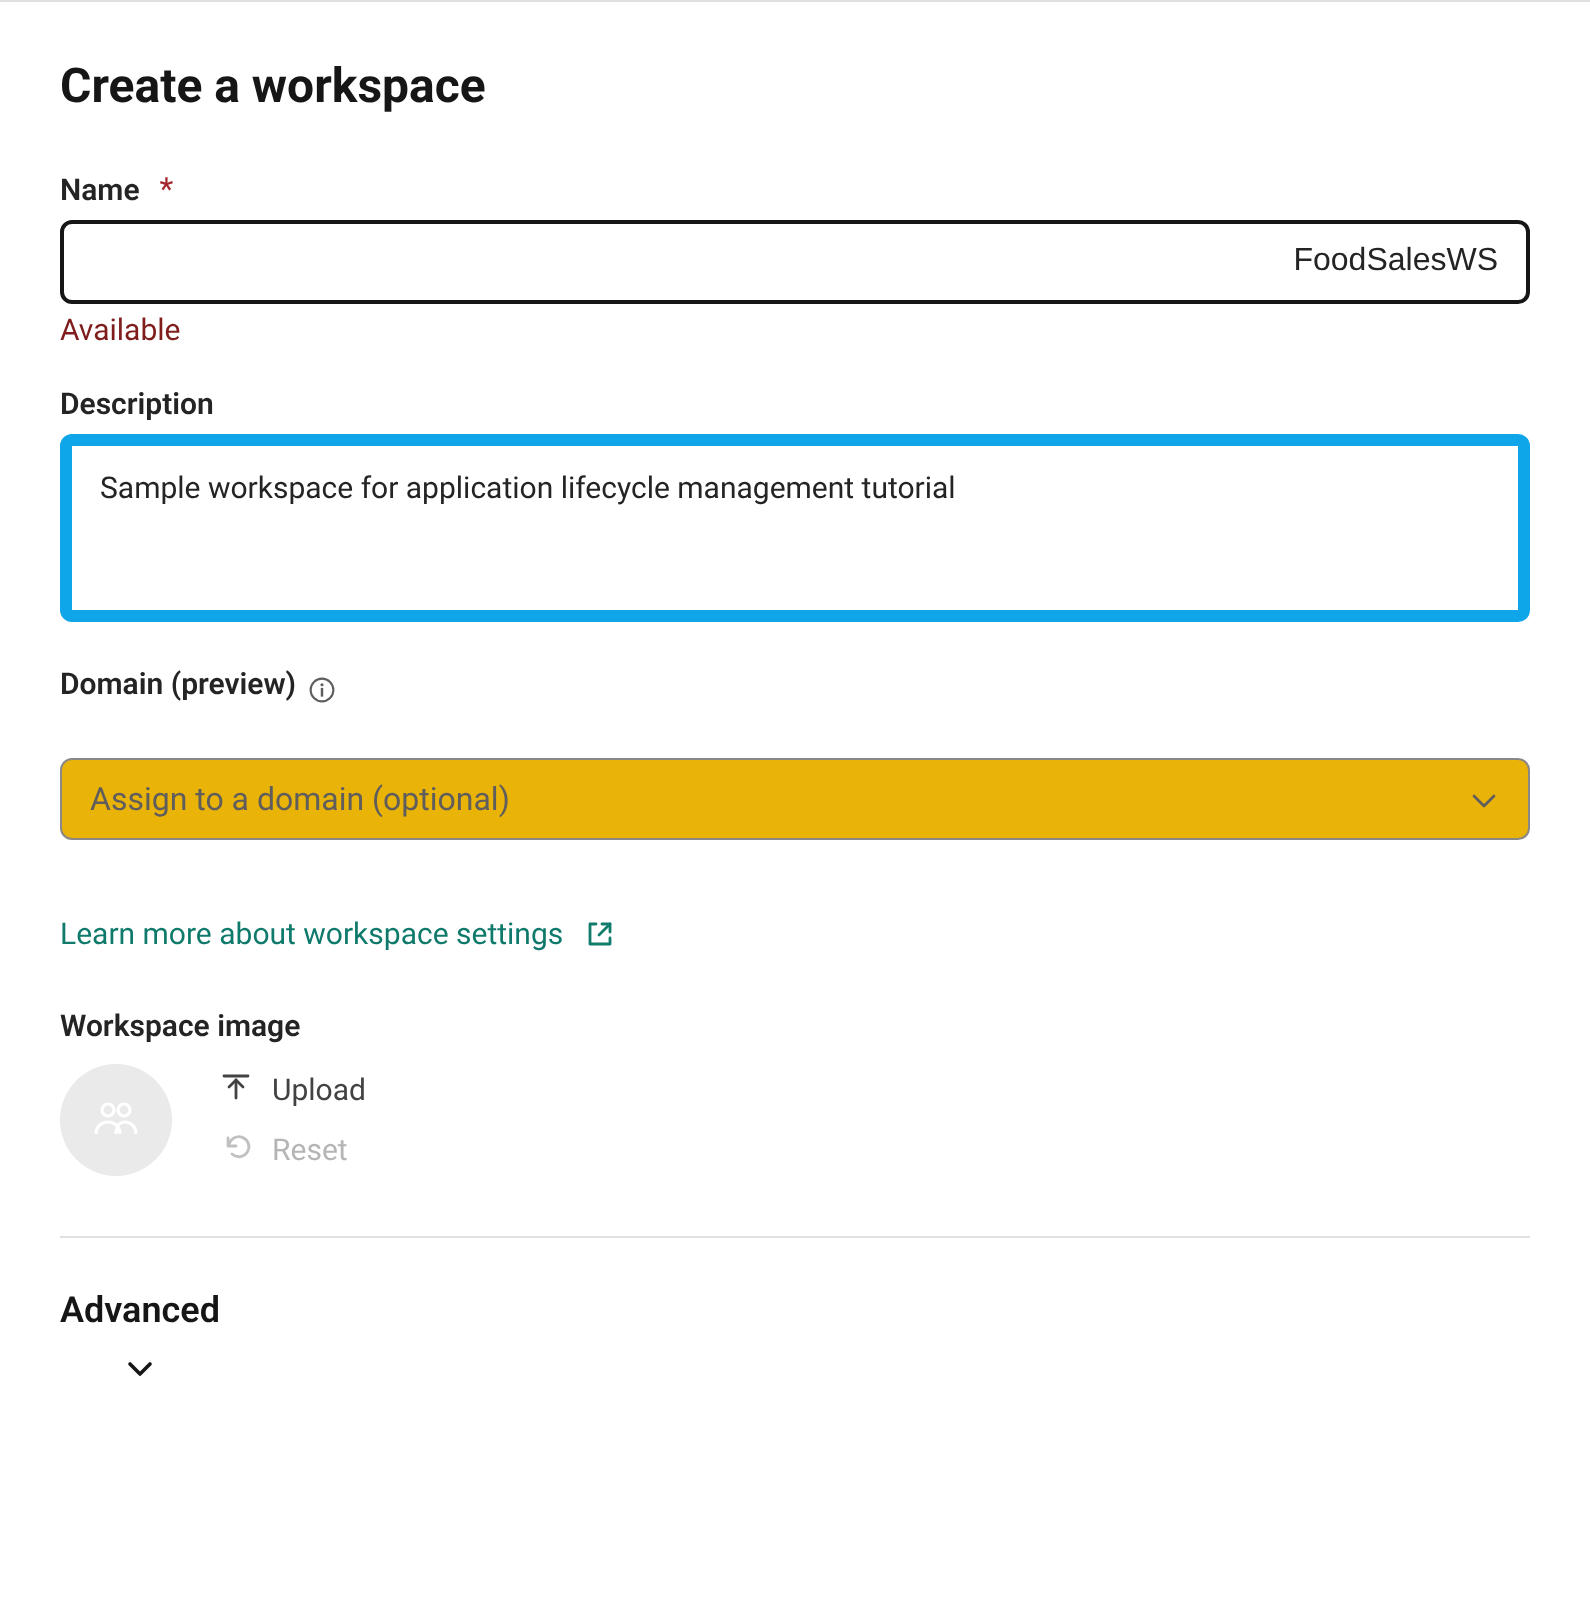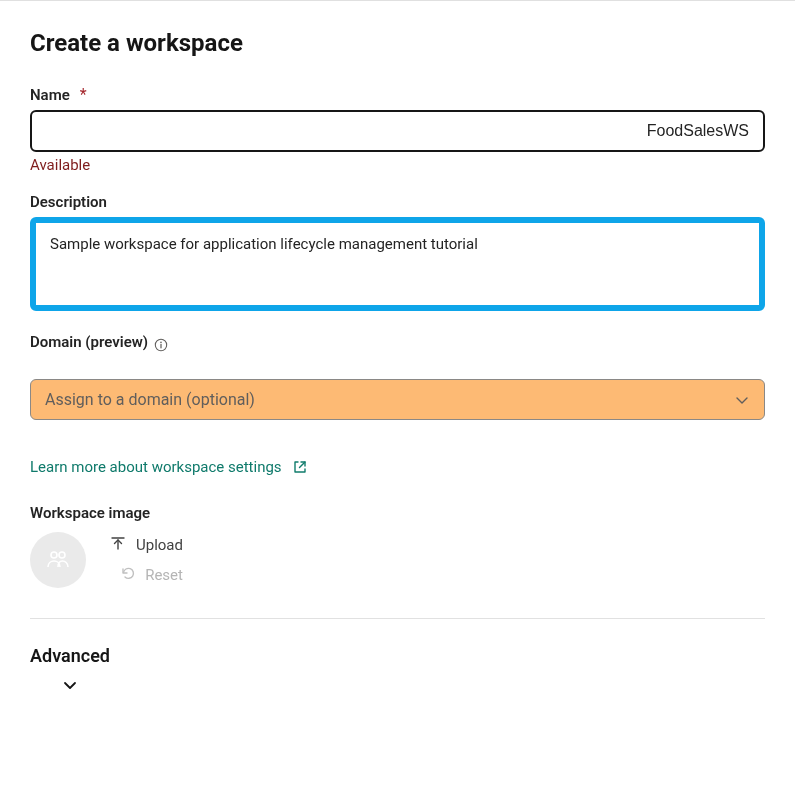--- a/index.html
+++ b/index.html
@@ -70,21 +70,21 @@
       align-items: center;
       justify-content: center;
     }
     .dropdown {
       width: 100%;
       border: 1px solid #8a8886;
       border-radius: 6px;
       padding: 10px 14px;
       font-size: 16px;
       color: #605e5c;
-      background: #fdba74;
+      background: #eab308;
       display: flex;
       align-items: center;
       justify-content: space-between;
       cursor: pointer;
     }
     .dropdown-text { color: #605e5c; }
     .chevron-icon { display: inline-flex; }
     .learn-more {
       color: #107c6c;
       font-size: 15px;
@@ -123,21 +123,20 @@
       display: flex;
       flex-direction: column;
       gap: 10px;
     }
     .img-action {
       display: flex;
       align-items: center;
       gap: 10px;
       font-size: 15px;
       cursor: pointer;
-      justify-content: flex-end;
     }
     .img-action.disabled {
       color: #b5b5b5;
       cursor: default;
     }
     .upload-label { color: #424242; }
     .reset-label { color: #b5b5b5; }
     hr.divider {
       border: none;
       border-top: 1px solid #e1e1e1;

